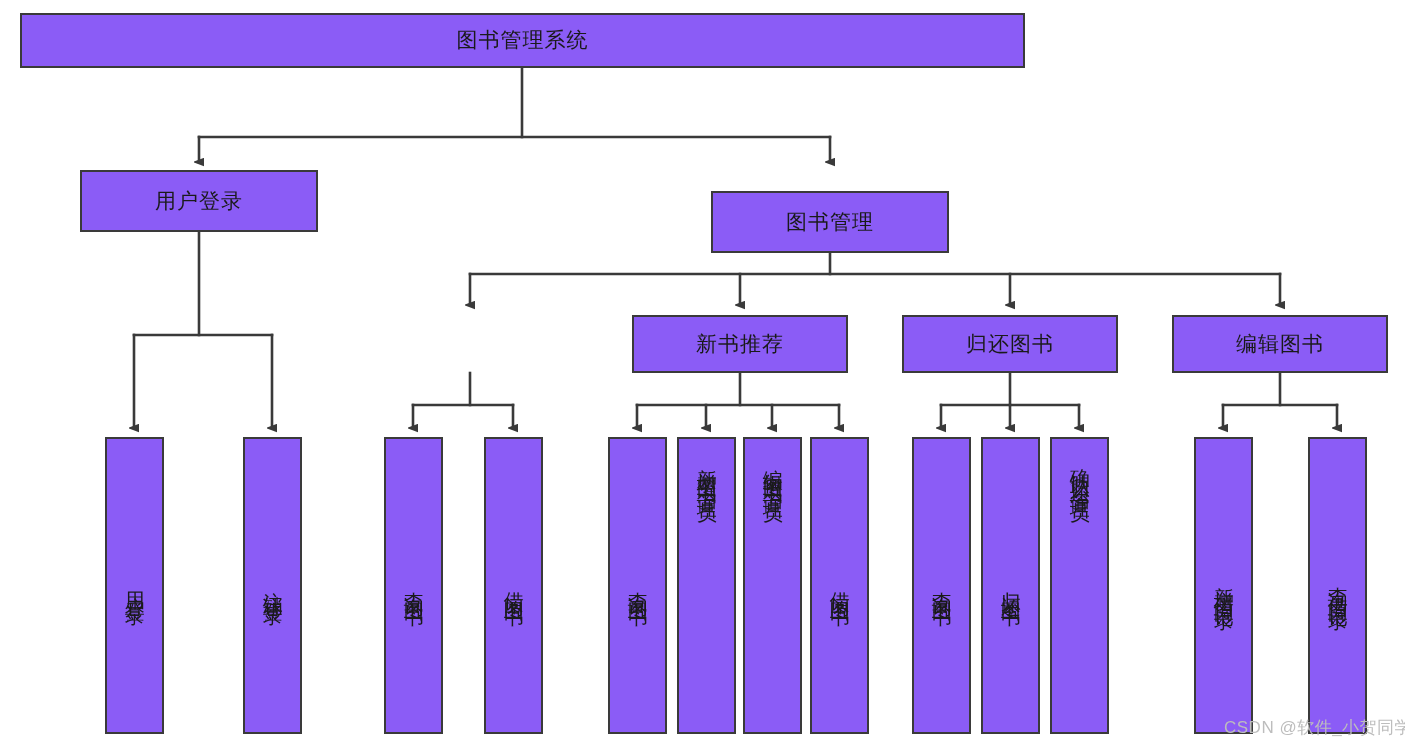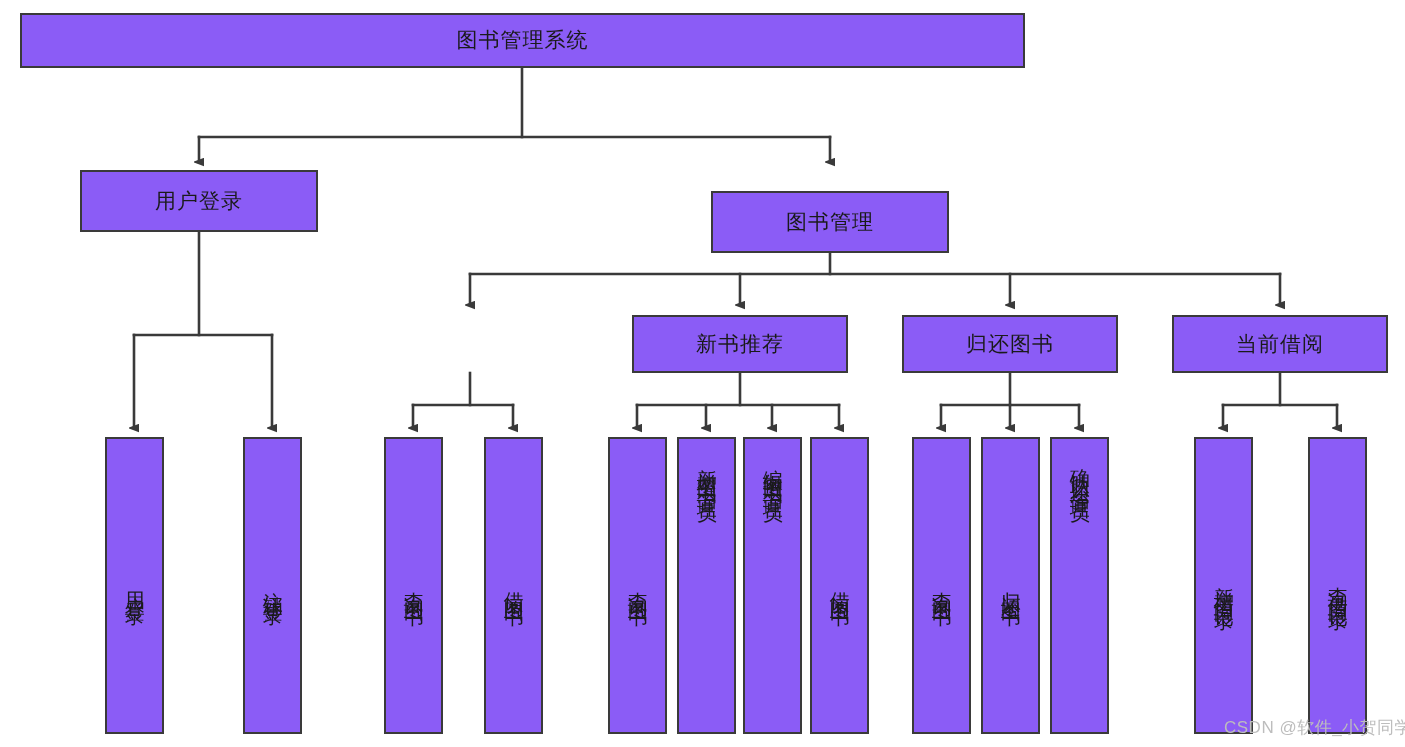--- a/index.html
+++ b/index.html
@@ -134,21 +134,21 @@
     <span class="node-label">图书管理</span>
   </div>
 
   <div class="node-box" style="left:632px; top:315px; width:216px; height:58px;">
     <span class="node-label">新书推荐</span>
   </div>
   <div class="node-box" style="left:902px; top:315px; width:216px; height:58px;">
     <span class="node-label">归还图书</span>
   </div>
   <div class="node-box" style="left:1172px; top:315px; width:216px; height:58px;">
-    <span class="node-label">当前借阅</span>
+    <span class="node-label">编辑图书</span>
   </div>
 
   <div class="node-box vertical center-v" style="left:105px; top:437px; width:59px; height:297px;">
     <span class="node-label">用户登录</span>
   </div>
   <div class="node-box vertical center-v" style="left:243px; top:437px; width:59px; height:297px;">
     <span class="node-label">注销登录</span>
   </div>
 
   <div class="node-box vertical center-v" style="left:384px; top:437px; width:59px; height:297px;">

